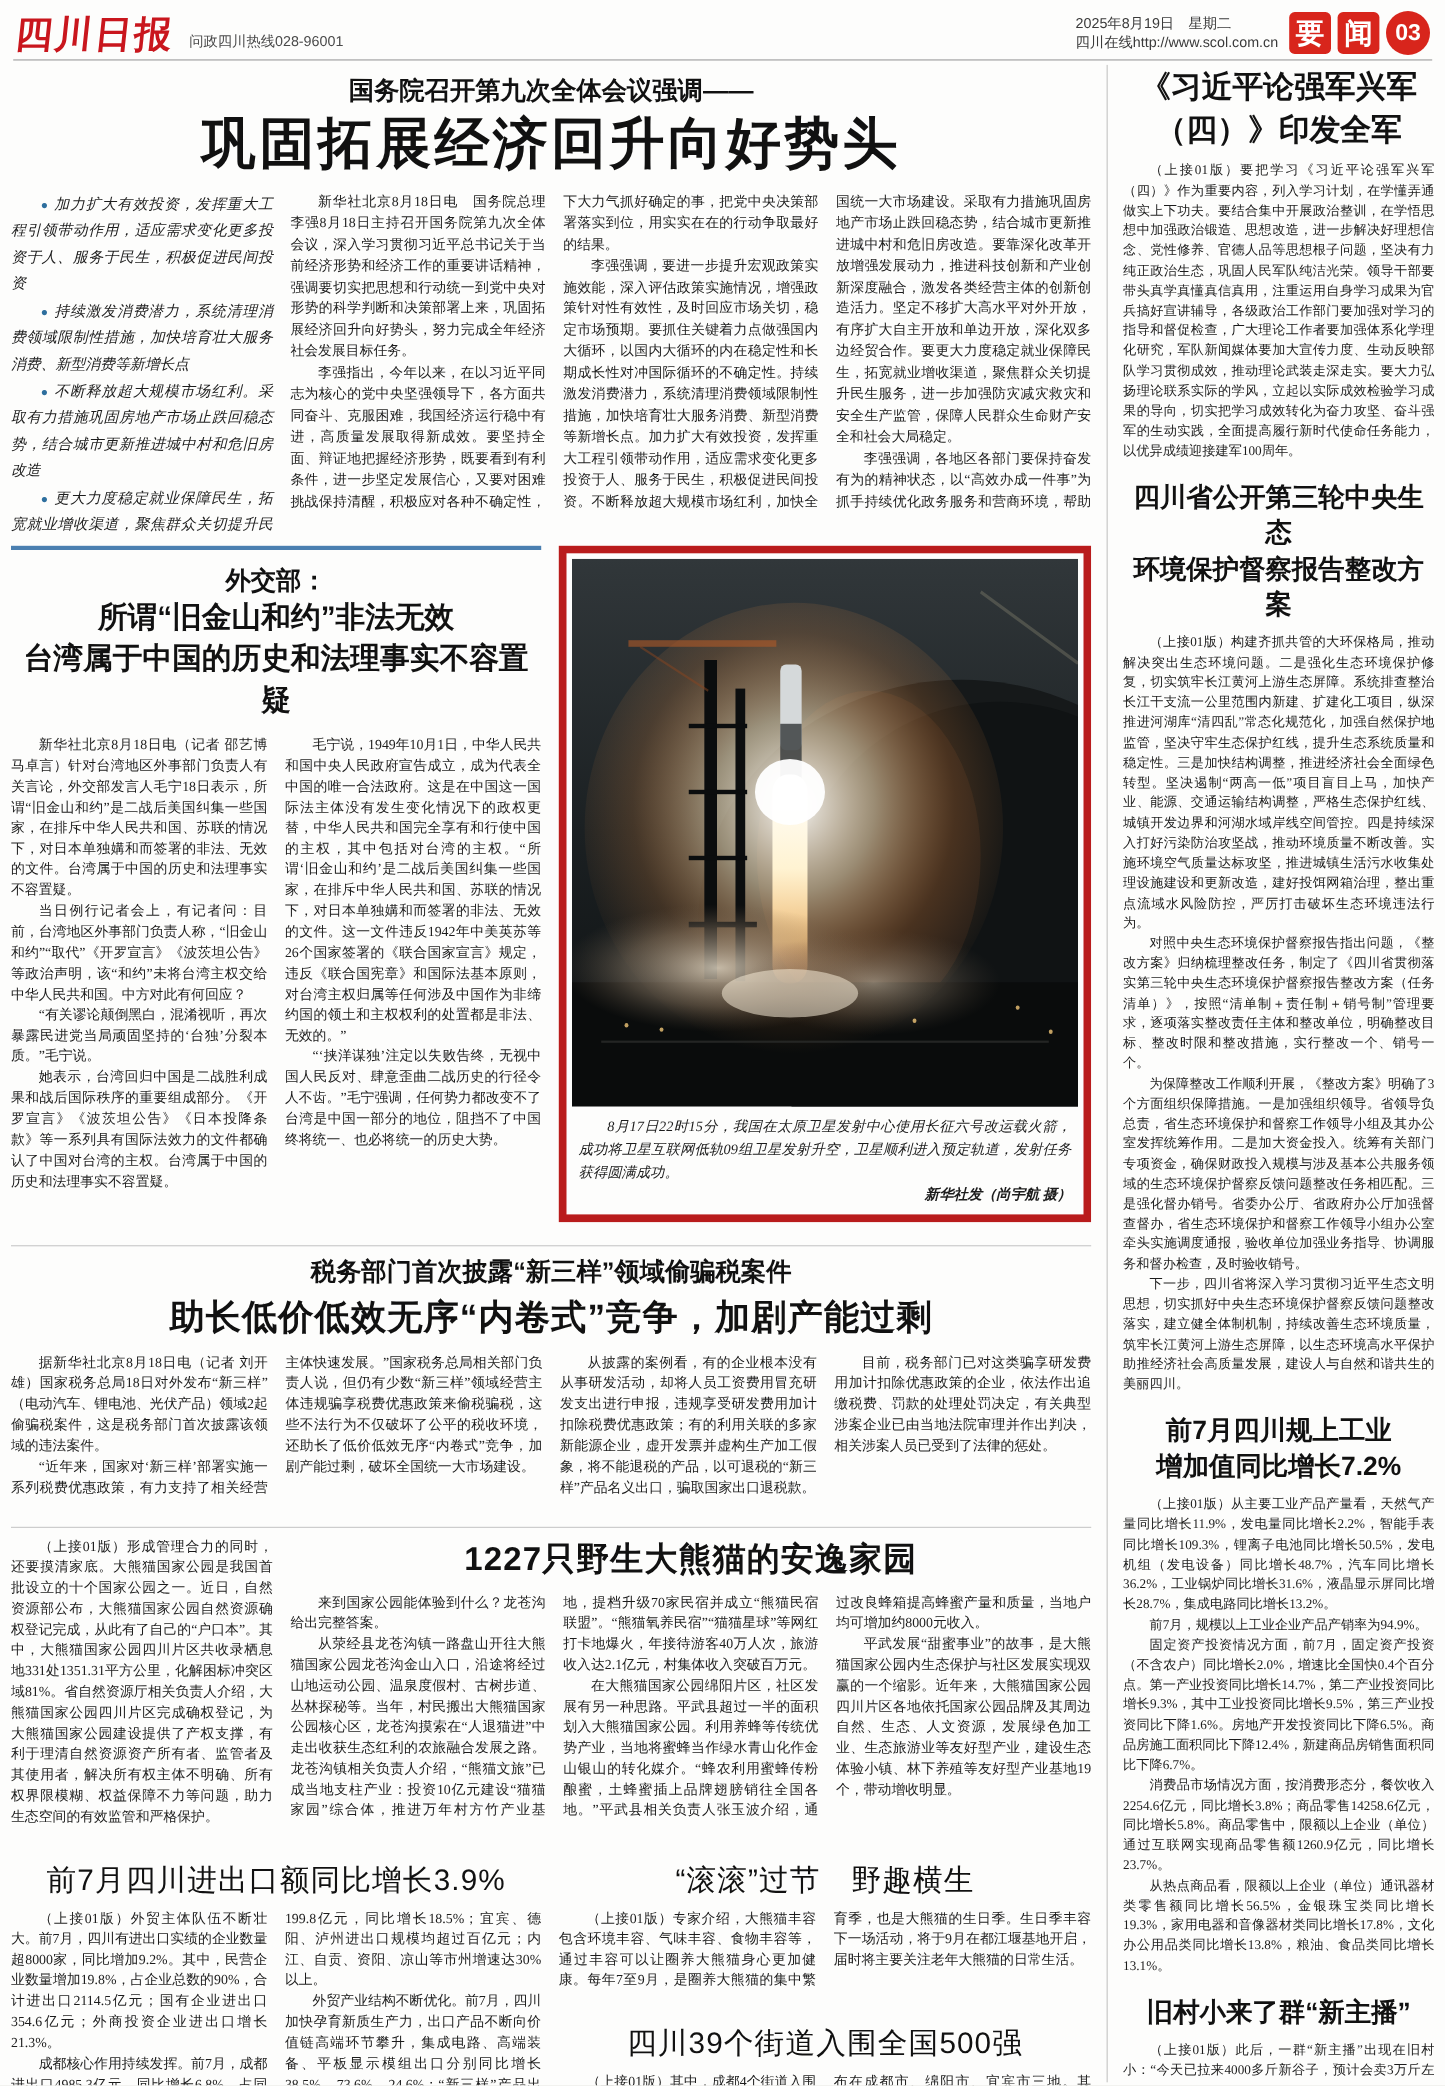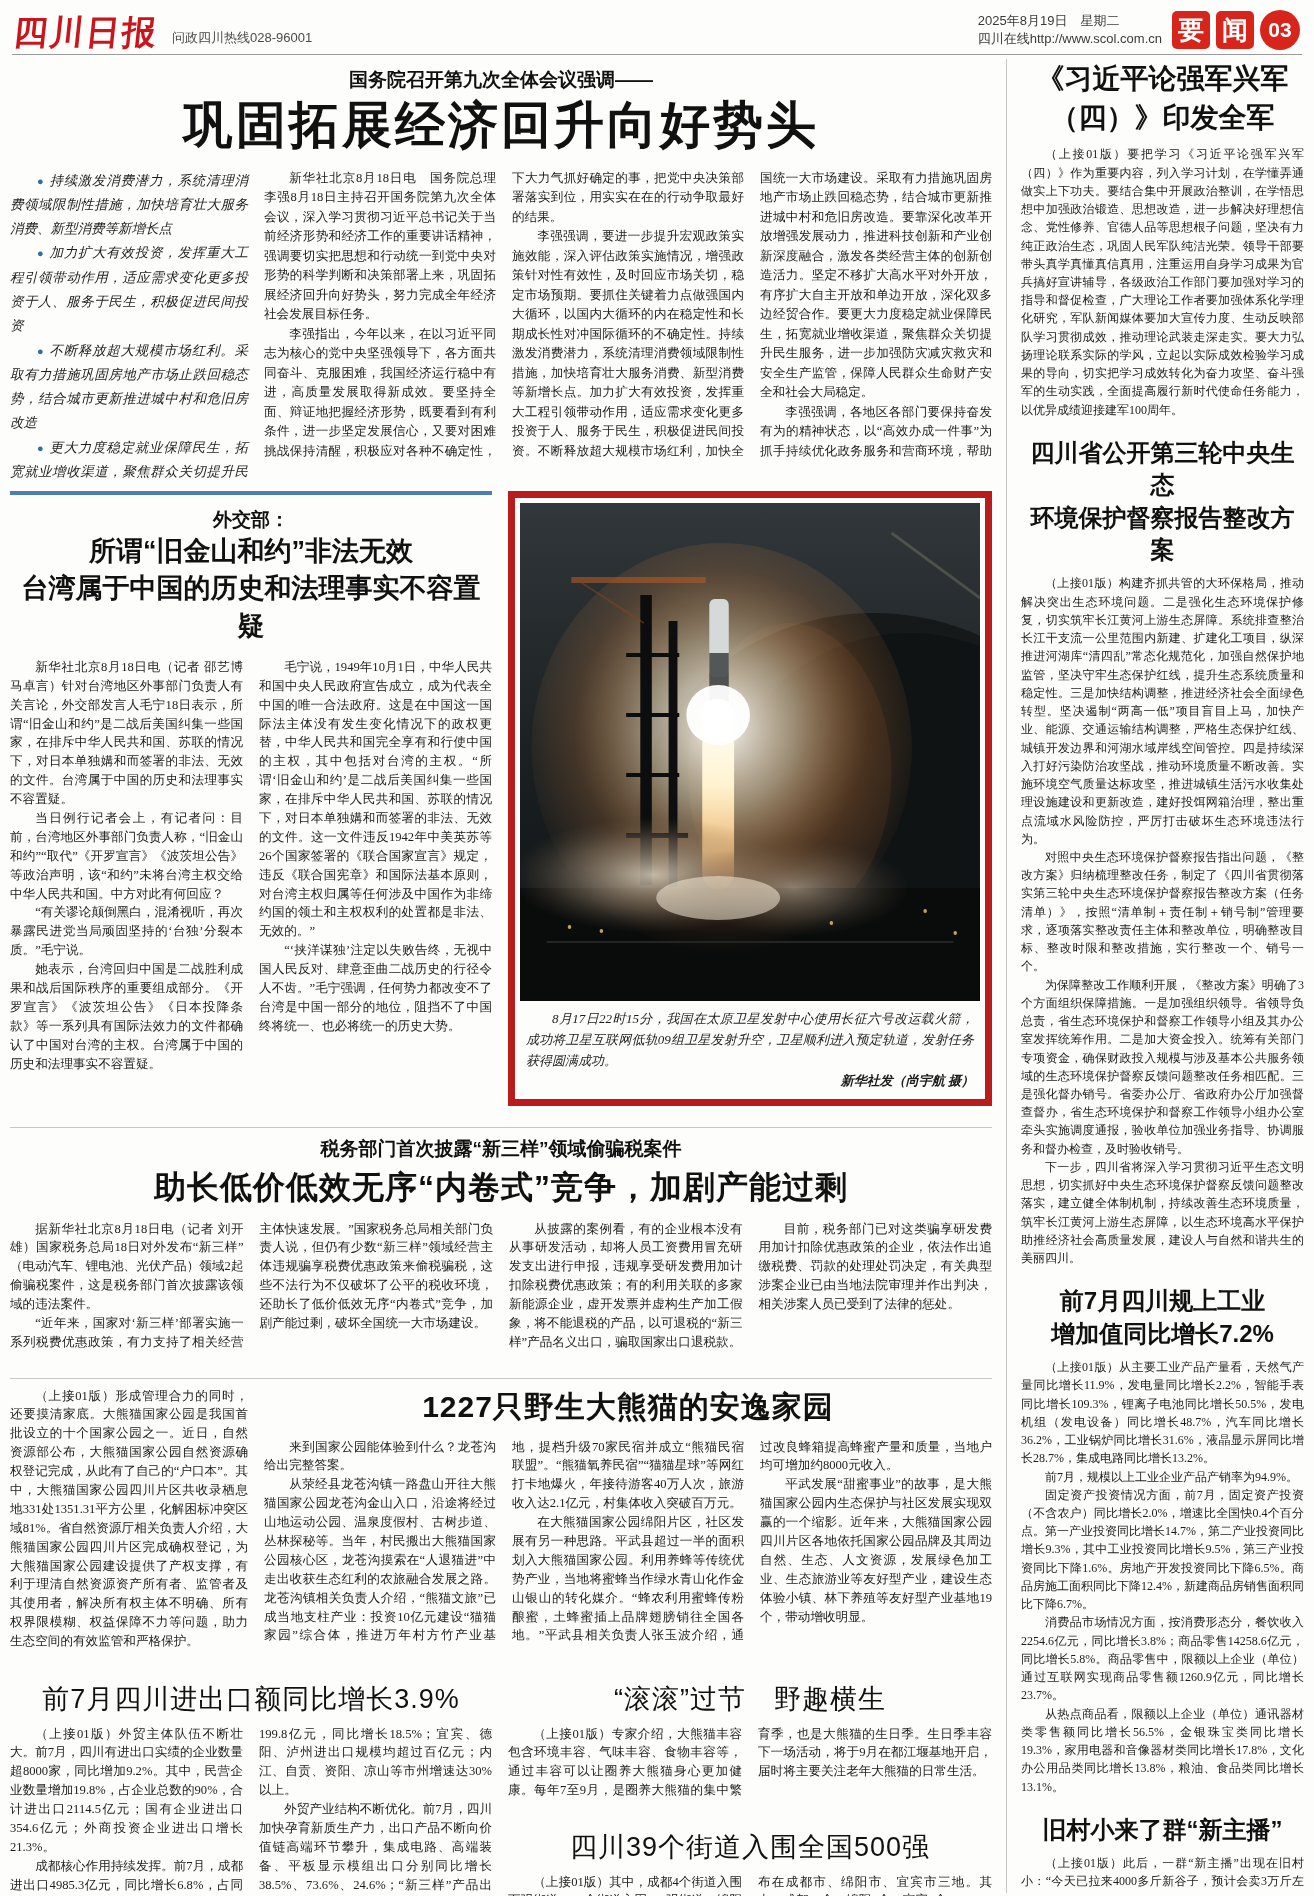--- a/index.html
+++ b/index.html
@@ -22,21 +22,21 @@
         font-family:"Liberation Sans",sans-serif; font-weight:bold; font-size:21px;
         display:flex; align-items:center; justify-content:center; }
   .toprule { border-top:1px solid #9b9b9b; margin:0 2px; }
   
   .main { display:flex; height:1834px; margin-top:4px; }
   .colL { width:982px; flex:none; }
   .colR { flex:1; margin-left:14px; padding-left:14px; border-left:1px solid #c2c2c2;
           display:flex; flex-direction:column; overflow:hidden; }
   
   h1,h2,h3,h4,.kicker,.subhead { font-family:"Liberation Sans","DejaVu Sans",sans-serif; color:#111; }
-  .kicker { text-align:center; font-size:19px; font-weight:bold; }
+  .kicker { text-align:center; font-size:23px; font-weight:bold; }
   .bodytext p { font-size:12.6px; line-height:1.55; text-align:justify; text-indent:2em; }
   .hr { border-top:1px solid #c8c8c8; margin:10px 0 8px; }
   
   .lead-hl { text-align:center; font-size:50px; font-weight:bold; letter-spacing:3px; line-height:1.15; margin-top:4px; }
   .lead-body { display:flex; margin-top:14px; height:312px; overflow:hidden; }
   .bullets { width:238px; flex:none; font-style:italic; font-size:13.5px; line-height:1.8; color:#1d1d1d; }
   .bullets p { text-indent:2em; text-align:justify; }
   .bullets p::before { content:"●"; color:#2e6f9e; font-style:normal; font-size:11px; margin-right:5px; }
   .lead-cols { flex:1; margin-left:16px; column-count:3; column-gap:16px; }
   
@@ -104,22 +104,22 @@
 
   <div class="main">
 
     <div class="colL">
 
       <section>
         <div class="kicker" style="margin-top:8px">国务院召开第九次全体会议强调——</div>
         <h1 class="lead-hl">巩固拓展经济回升向好势头</h1>
         <div class="lead-body">
           <div class="bullets">
+              <p>加力扩大有效投资，发挥重大工程引领带动作用，适应需求变化更多投资于人、服务于民生，积极促进民间投资</p>
               <p>持续激发消费潜力，系统清理消费领域限制性措施，加快培育壮大服务消费、新型消费等新增长点</p>
-              <p>加力扩大有效投资，发挥重大工程引领带动作用，适应需求变化更多投资于人、服务于民生，积极促进民间投资</p>
               <p>不断释放超大规模市场红利。采取有力措施巩固房地产市场止跌回稳态势，结合城市更新推进城中村和危旧房改造</p>
               <p>更大力度稳定就业保障民生，拓宽就业增收渠道，聚焦群众关切提升民生服务，进一步加强防灾减灾救灾和安全生产监管</p>
             </div>
           <div class="lead-cols bodytext">
               <p>新华社北京8月18日电　国务院总理李强8月18日主持召开国务院第九次全体会议，深入学习贯彻习近平总书记关于当前经济形势和经济工作的重要讲话精神，强调要切实把思想和行动统一到党中央对形势的科学判断和决策部署上来，巩固拓展经济回升向好势头，努力完成全年经济社会发展目标任务。</p>
               <p>李强指出，今年以来，在以习近平同志为核心的党中央坚强领导下，各方面共同奋斗、克服困难，我国经济运行稳中有进，高质量发展取得新成效。要坚持全面、辩证地把握经济形势，既要看到有利条件，进一步坚定发展信心，又要对困难挑战保持清醒，积极应对各种不确定性，下大力气抓好确定的事，把党中央决策部署落实到位，用实实在在的行动争取最好的结果。</p>
               <p>李强强调，要进一步提升宏观政策实施效能，深入评估政策实施情况，增强政策针对性有效性，及时回应市场关切，稳定市场预期。要抓住关键着力点做强国内大循环，以国内大循环的内在稳定性和长期成长性对冲国际循环的不确定性。持续激发消费潜力，系统清理消费领域限制性措施，加快培育壮大服务消费、新型消费等新增长点。加力扩大有效投资，发挥重大工程引领带动作用，适应需求变化更多投资于人、服务于民生，积极促进民间投资。不断释放超大规模市场红利，加快全国统一大市场建设。采取有力措施巩固房地产市场止跌回稳态势，结合城市更新推进城中村和危旧房改造。要靠深化改革开放增强发展动力，推进科技创新和产业创新深度融合，激发各类经营主体的创新创造活力。坚定不移扩大高水平对外开放，有序扩大自主开放和单边开放，深化双多边经贸合作。要更大力度稳定就业保障民生，拓宽就业增收渠道，聚焦群众关切提升民生服务，进一步加强防灾减灾救灾和安全生产监管，保障人民群众生命财产安全和社会大局稳定。</p>
               <p>李强强调，各地区各部门要保持奋发有为的精神状态，以“高效办成一件事”为抓手持续优化政务服务和营商环境，帮助企业解决实际困难，要调动各方面积极性，扎实做好下半年经济工作，全面提高政府治理的整体水平。</p>
             </div>
         </div>

